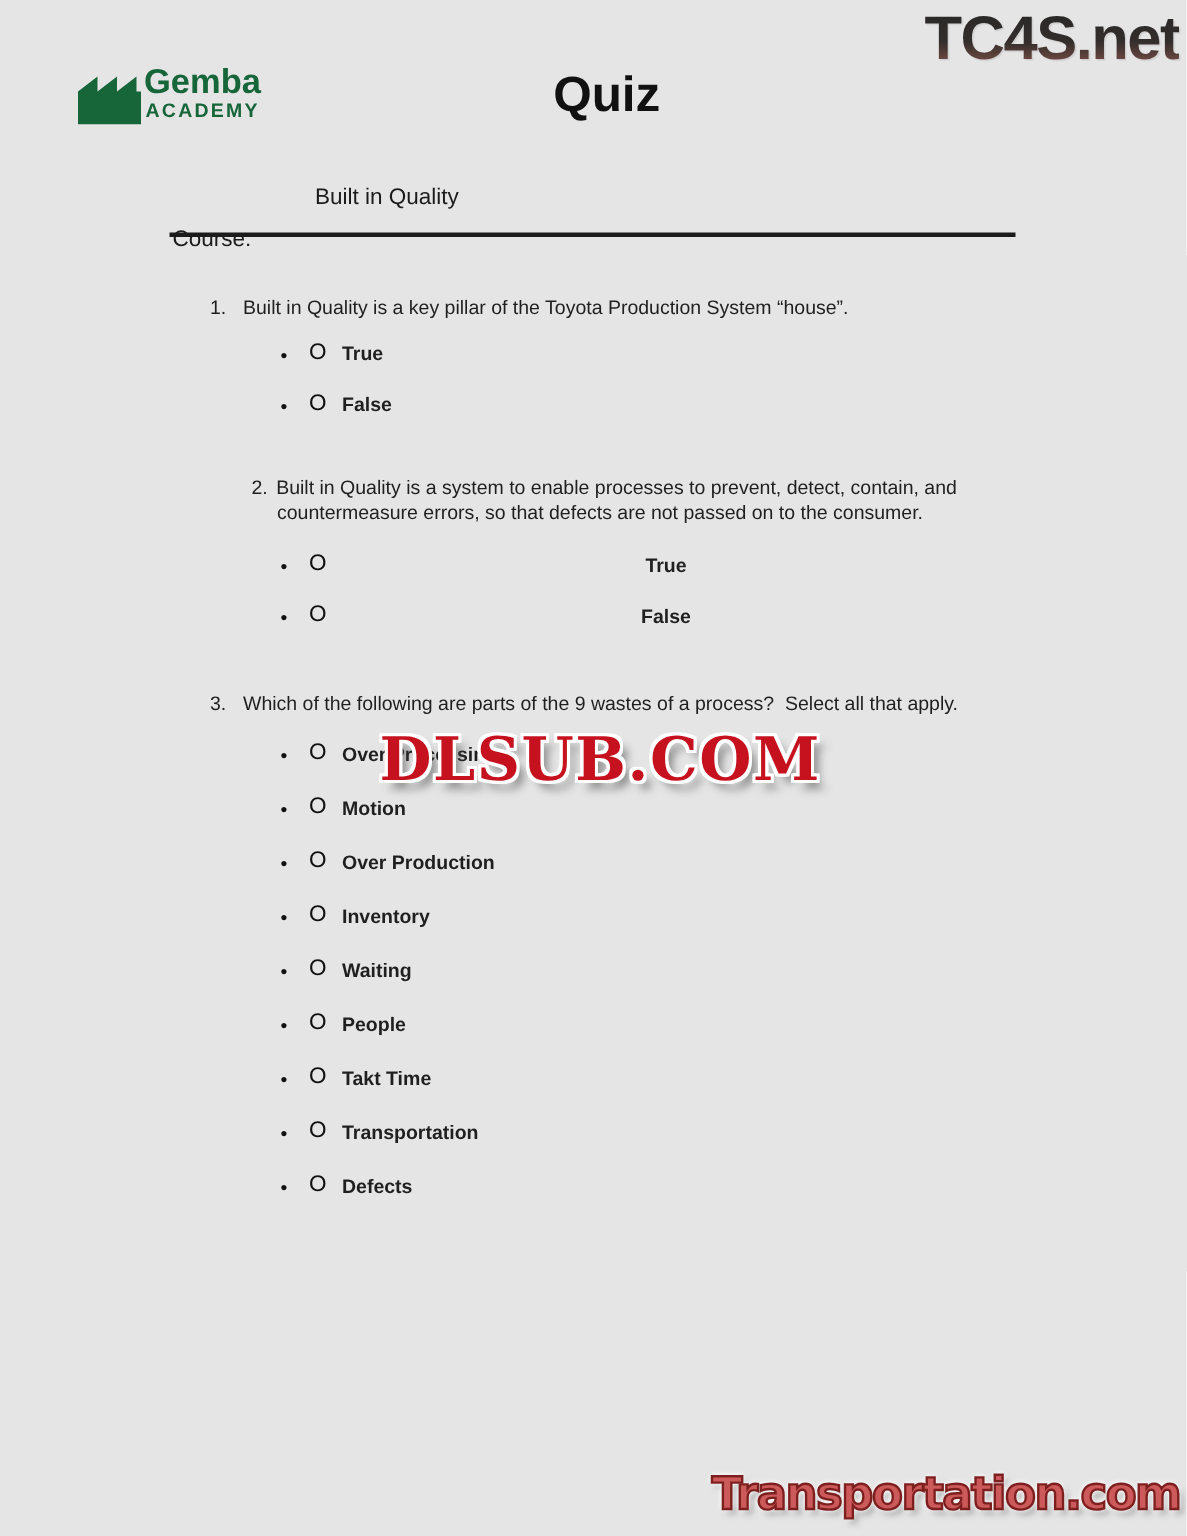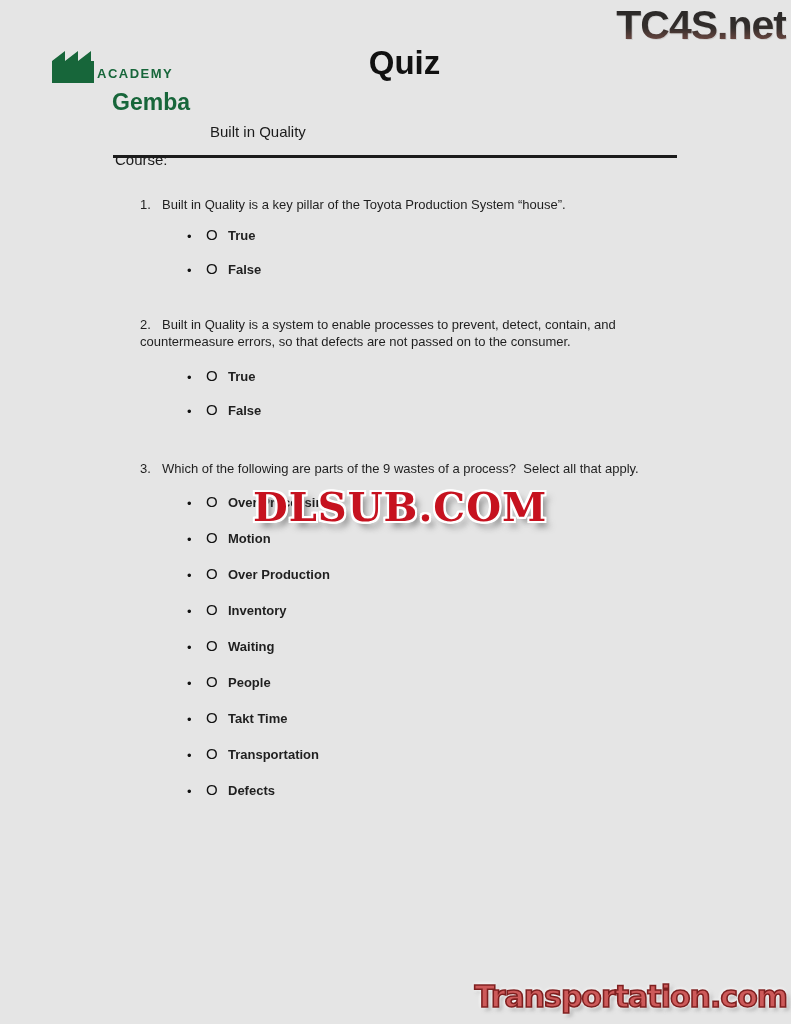--- a/index.html
+++ b/index.html
@@ -26,22 +26,22 @@
       background: linear-gradient(180deg, #262626 0%, #332e2c 55%, #93594f 100%);
       -webkit-background-clip: text; background-clip: text;
       color: transparent;
     }
   }
 
   
   .logo { position: absolute; left: 52px; top: 45px; width: 140px; height: 40px; }
   .logo .factory { position: absolute; left: 0; top: 2px; }
   .logo .brand {
-    position: absolute; left: 60px; top: -3px;
-    font-weight: bold; font-size: 23px; color: #17663a; line-height: 24px; margin-top: 48px;
+    position: absolute; left: 44px; top: -3px;
+    font-weight: bold; font-size: 23px; color: #17663a; line-height: 24px;
   }
   .logo .brand-sub {
     position: absolute; left: 45px; top: 21px;
     font-weight: bold; font-size: 13px; letter-spacing: 1.5px; color: #17663a;
   }
 
   
   .quiz-title {
     position: absolute; left: 0; top: 44px; width: 745px;
     text-align: center; font-weight: bold; font-size: 33px; color: #111; margin-left: 32px;
@@ -52,21 +52,21 @@
   }
   .course-row .course-label { width: 95px; margin-top: 28px; }
   .divider {
     position: absolute; left: 113px; top: 155px; width: 564px;
     height: 3px; background: #1b1b1b;
   }
 
   
   .question { position: absolute; left: 140px; width: 520px; }
   #q1 { top: 196px; }
-  #q2 { top: 316px; }
+  #q2 { top: 316px; text-align: center; }
   #q3 { top: 460px; }
   .q-text {
     font-size: 13px; line-height: 17px; color: #1f1f1f;
     white-space: pre-wrap;
   }
   .q-num { display: inline-block; width: 22px; }
   #q1 .q-text, #q2 .q-text { margin-bottom: 0; }
   .opts { list-style: none; }
   #q1 .opts { margin-top: 15px; }
   #q2 .opts { margin-top: 19px; }

